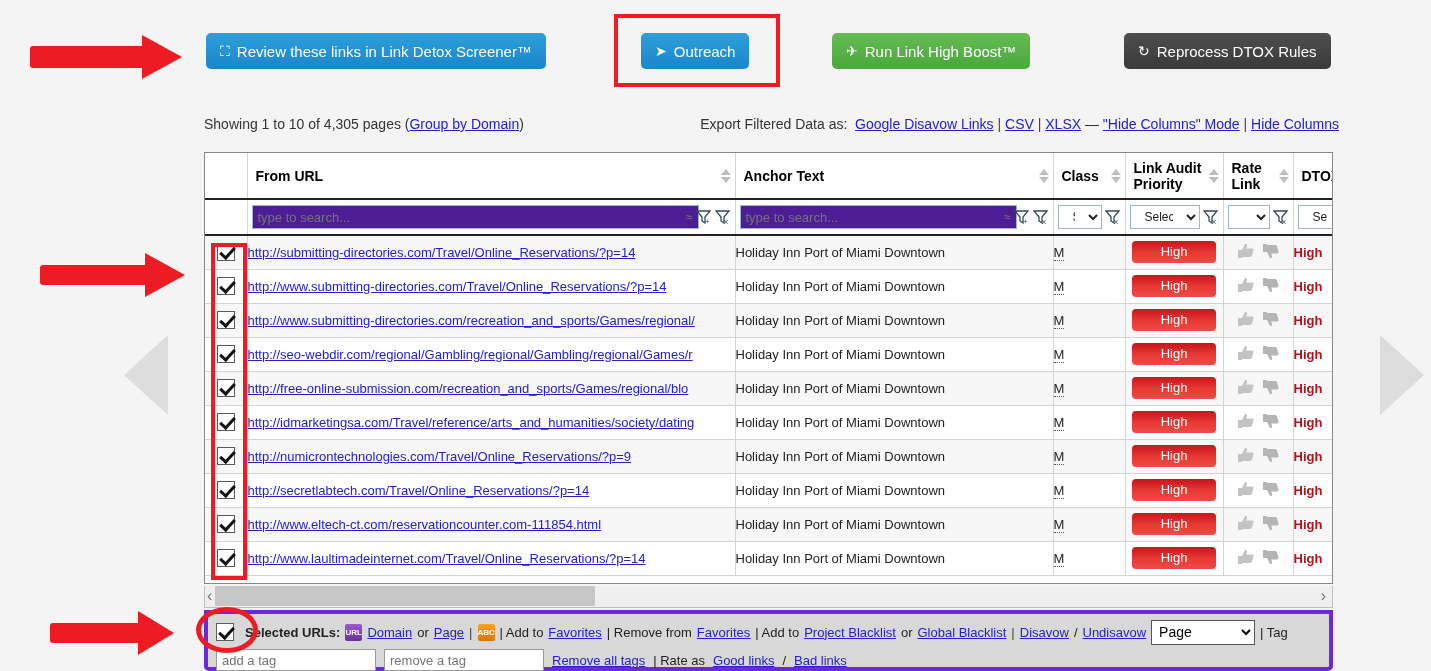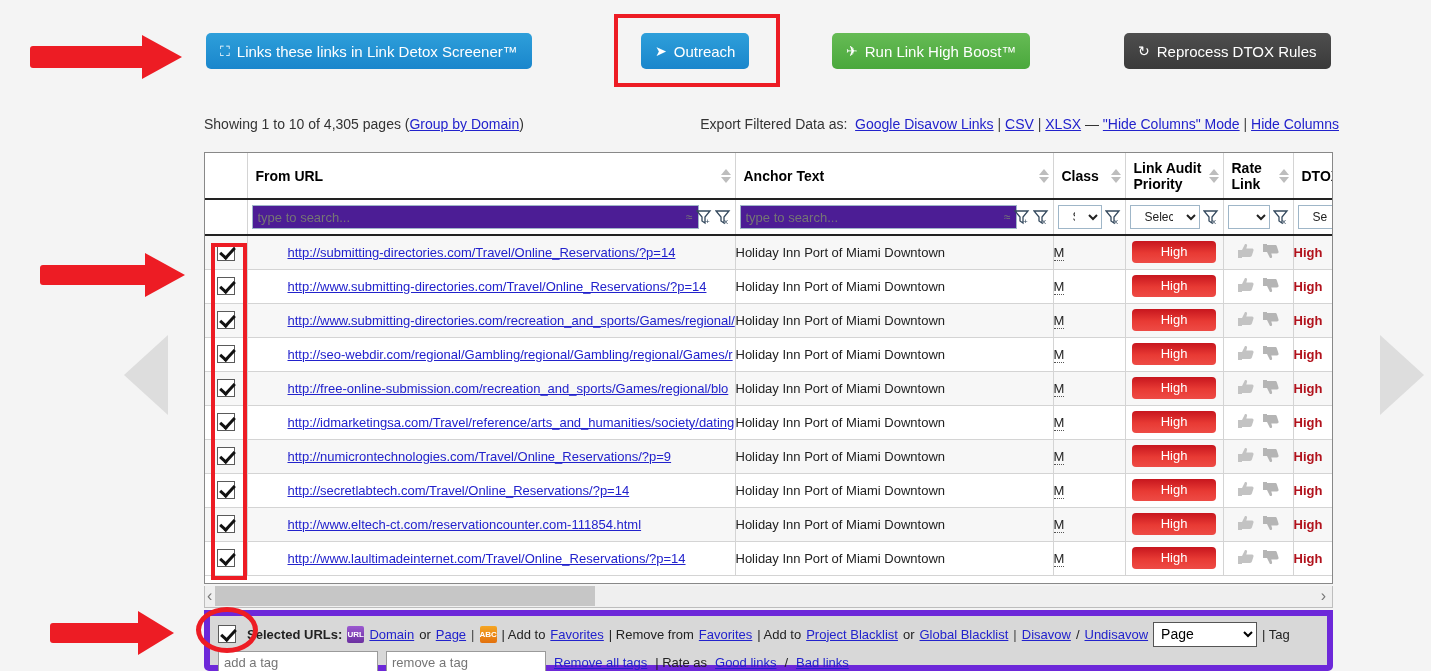--- a/index.html
+++ b/index.html
@@ -156,21 +156,21 @@
   tbody tr { height:34px; }
   tbody tr:nth-child(odd)  td { background:#f7f7f7; }
   tbody tr:nth-child(even) td { background:#ffffff; }
   td.c-check { width:42px; text-align:center; }
   td.c-url   { width:488px; padding-left:8px; overflow:hidden; white-space:nowrap; }
   td.c-anchor{ width:318px; padding-left:6px; white-space:nowrap; overflow:hidden; }
   td.c-class { width:72px; padding-left:8px; }
   td.c-prio  { width:98px; text-align:center; }
   td.c-rate  { width:70px; text-align:center; }
   td.c-dtox  { width:70px; padding-left:8px; font-weight:bold; color:#b1121c; white-space:nowrap; overflow:hidden;}
-  a.urllink { color:#2222cc; text-decoration:underline; font-size:13px; white-space:nowrap;margin-left:40px; }
+  a.urllink { color:#2222cc; text-decoration:underline; font-size:13px; white-space:nowrap; }
   .classlink { border-bottom:1px dotted #555; cursor:help; }
   .pill {
     display:inline-block; width:84px; height:22px; line-height:22px;
     border-radius:4px; color:#fff; font-size:13px; text-align:center;
     background:linear-gradient(to bottom,#c7161e 0%,#e83a34 55%,#ee4b45 100%);
   }
   .thumbs { display:inline-flex; gap:5px; align-items:center; cursor:pointer; }
   .thumbs svg { display:block; }
 
   input[type=checkbox].cb {
@@ -193,21 +193,21 @@
     position:absolute; left:10px; top:0; width:380px; height:20px; background:#c6c6c6;
     cursor:pointer;
   }
   .hscroll .ar { position:absolute; top:1px; color:#777; font-size:16px; line-height:18px; cursor:pointer; }
   .hscroll .ar.l { left:2px; }
   .hscroll .ar.r { right:6px; }
 
   
   .bottombar {
     position:absolute; left:204px; top:610px; width:1129px; height:61px;
-    background:#d8d8d8; border:6px solid #6d28d9; border-radius:0 0 5px 5px;
+    background:#d8d8d8; border:4px solid #6d28d9; border-radius:0 0 5px 5px;
     padding:5px 8px;
   }
   .bb-line1 { display:flex; align-items:center; gap:5px; height:26px; white-space:nowrap; font-size:13px; }
   .bb-line2 { display:flex; align-items:center; gap:8px; height:24px; margin-top:3px; }
   .bb-label { font-weight:bold; margin-left:6px; }
   .miniicon { width:17px; height:17px; display:inline-block; border-radius:2px; flex:none;
               font-size:8px; color:#fff; text-align:left; line-height:17px; font-weight:bold; }
   .mi-purple { background:linear-gradient(to bottom,#9b59d0,#6b2fa0); }
   .mi-orange { background:linear-gradient(to bottom,#f5a623,#e2700d); }
   input.tagin {
@@ -220,21 +220,21 @@
     font-size:14px; font-family:"Liberation Sans",sans-serif; padding:1px 3px;
   }
   .sep { color:#444; }
 </style>
 </head>
 <body>
 
 <div class="toolbar">
   <button class="btn btn-blue" id="btn-review">
     <span class="bicon">⛶</span>
-    <span>Links these links in Link Detox Screener™</span>
+    <span>Review these links in Link Detox Screener™</span>
   </button>
 
   <button class="btn btn-blue" id="btn-outreach">
     <span class="bicon">➤</span>
     <span>Outreach</span>
   </button>
 
   <button class="btn btn-green" id="btn-boost">
     <span class="bicon">✈</span>
     <span>Run Link High Boost™</span>

